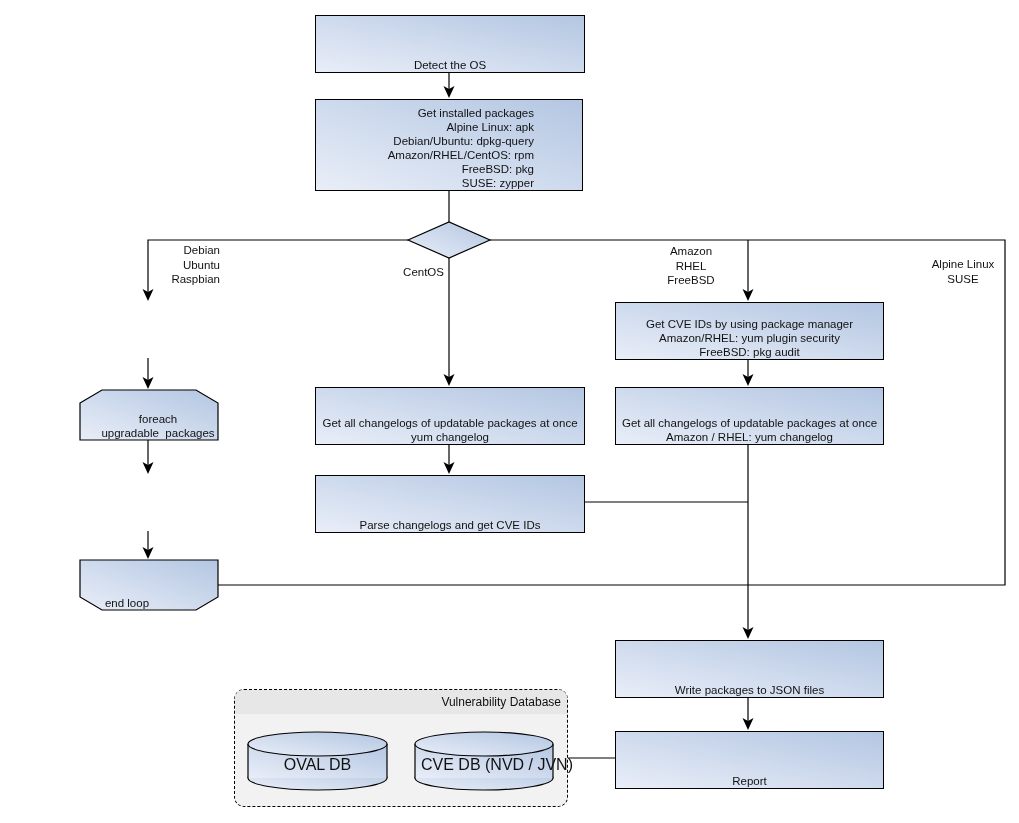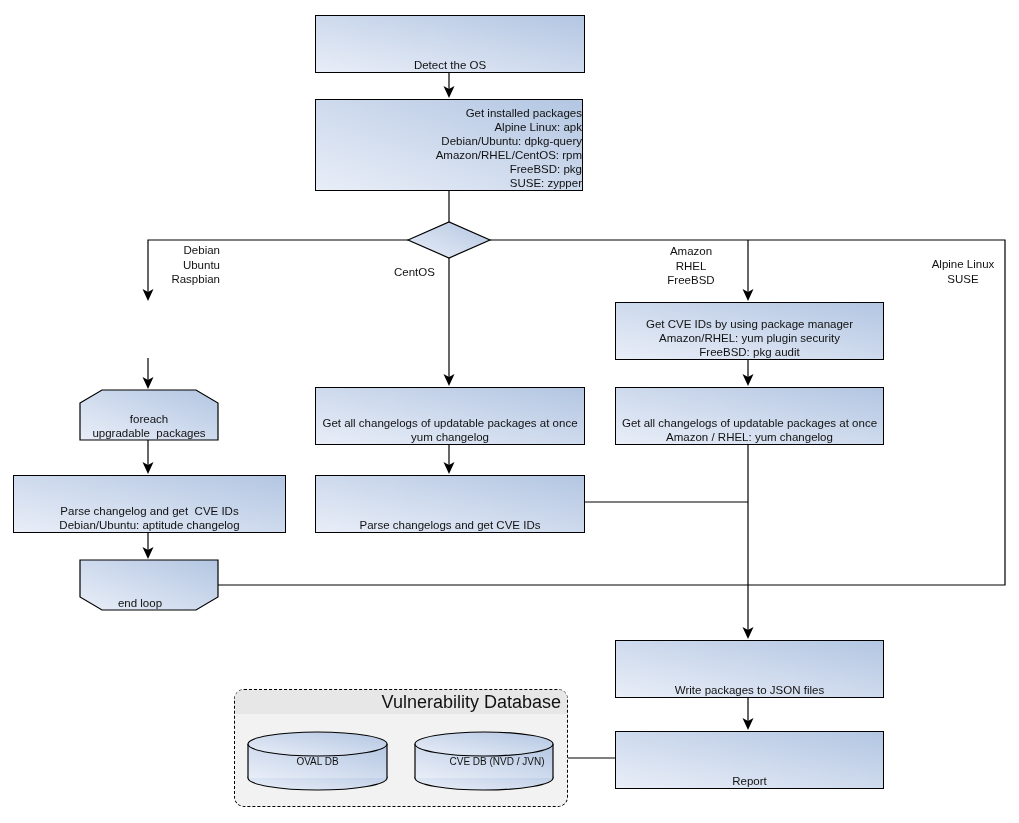--- a/index.html
+++ b/index.html
@@ -16,41 +16,41 @@
     font-family:"Liberation Sans","DejaVu Sans",sans-serif;color:var(--text-color);
   }
   svg.layer{position:absolute;left:0;top:0;pointer-events:none;}
   .node{
     position:absolute;display:flex;align-items:flex-end;justify-content:center;
     border:1px solid var(--line-color);
     background:linear-gradient(to top right,var(--node-gradient-light),var(--node-gradient-dark));
     font-size:11.5px;line-height:14px;
   }
   .node .txt{white-space:pre;text-align:center;}
-  .node.bare{border:none;background:none;}
-  .node.rightalign{justify-content:flex-end;box-sizing:border-box;}
+  .node.bare{border:none;background:none;padding-left:9px;}
+  .node.rightalign{justify-content:flex-end;padding-right:48px;box-sizing:border-box;}
   .node.rightalign .txt{text-align:right;}
   .edge-label{
-    position:absolute;font-size:11.5px;line-height:14.5px;white-space:pre;
+    position:absolute;font-size:11.5px;line-height:14.5px;white-space:pre;text-align:right;
   }
   .edge-label.center{text-align:right;}
   .edge-label.right{text-align:center;}
   #db-panel{
     position:absolute;left:234px;top:689px;width:334px;height:118px;
     border:1.5px dashed var(--line-color);border-radius:10px;
     background:var(--db-panel-bg);box-sizing:border-box;
   }
   #db-panel .band{
     height:24px;background:var(--db-panel-header-bg);
     border-radius:8px 8px 0 0;
     display:flex;align-items:center;justify-content:flex-end;
-    padding-right:6px;font-size:18px;
+    padding-right:6px;font-size:12px;
   }
   .cyl-label{
-    position:absolute;font-size:10px;text-align:center;
+    position:absolute;font-size:16px;text-align:center;
   }
 </style>
 </head>
 <body>
 
 <div id="canvas">
 
   <div id="db-panel">
     <div class="band">
       <span>Vulnerability Database</span>
@@ -131,26 +131,22 @@
 FreeBSD: pkg
 SUSE: zypper</span>
   </div>
 
 
   <div class="node bare" style="left:80px;top:390px;width:138px;height:50px">
     <span class="txt">foreach
 upgradable  packages</span>
   </div>
 
-  <div class="node" style="left:13px;top:475px;width:271px;height:56px">
-    <span class="txt">Parse changelog and get  CVE IDs
-Debian/Ubuntu: aptitude changelog</span>
-  </div>
 
-  <div class="node bare" style="left:84px;top:560px;width:112px;height:50px">
+  <div class="node bare" style="left:62px;top:560px;width:112px;height:50px">
     <span class="txt">end loop</span>
   </div>
 
   <div class="node" style="left:315px;top:387px;width:268px;height:56px">
     <span class="txt">Get all changelogs of updatable packages at once
 yum changelog</span>
   </div>
 
   <div class="node" style="left:615px;top:302px;width:267px;height:56px">
     <span class="txt">Get CVE IDs by using package manager

